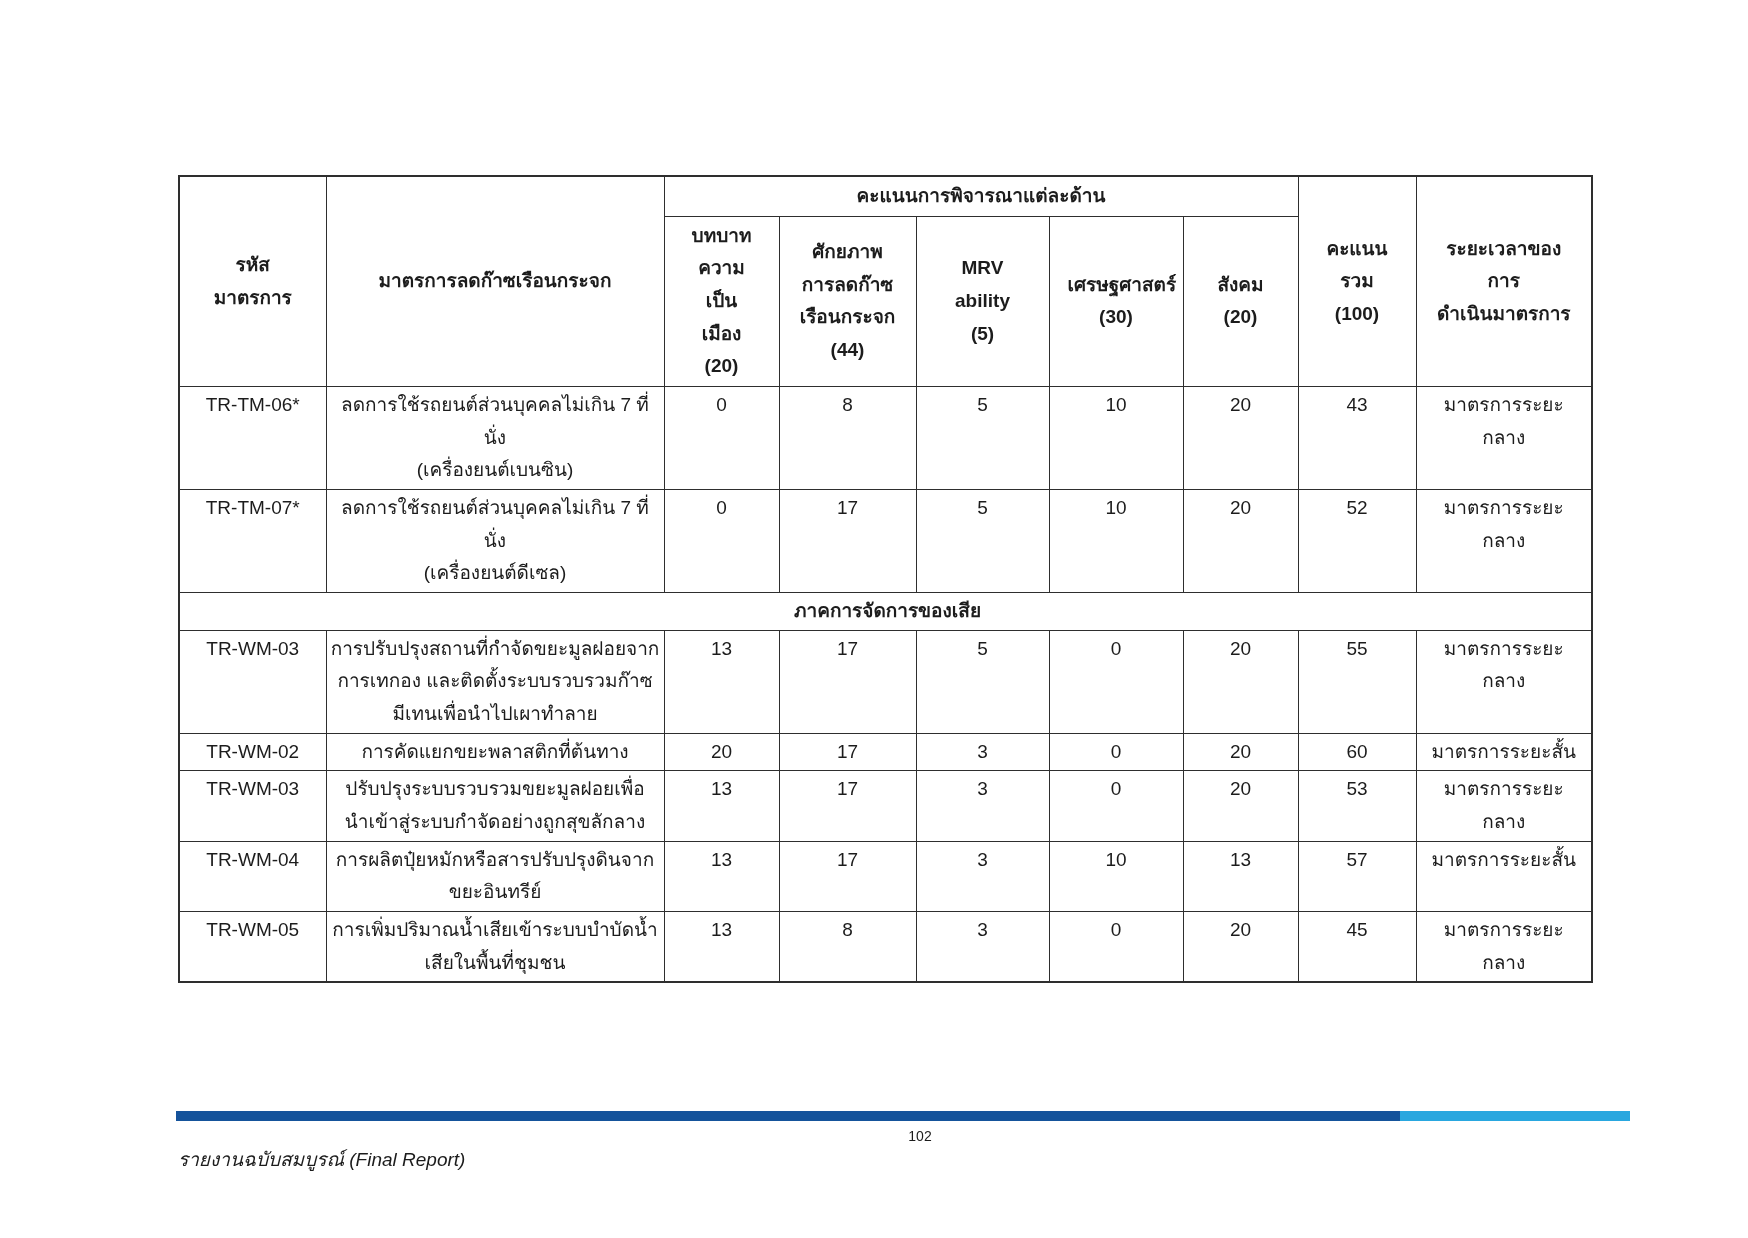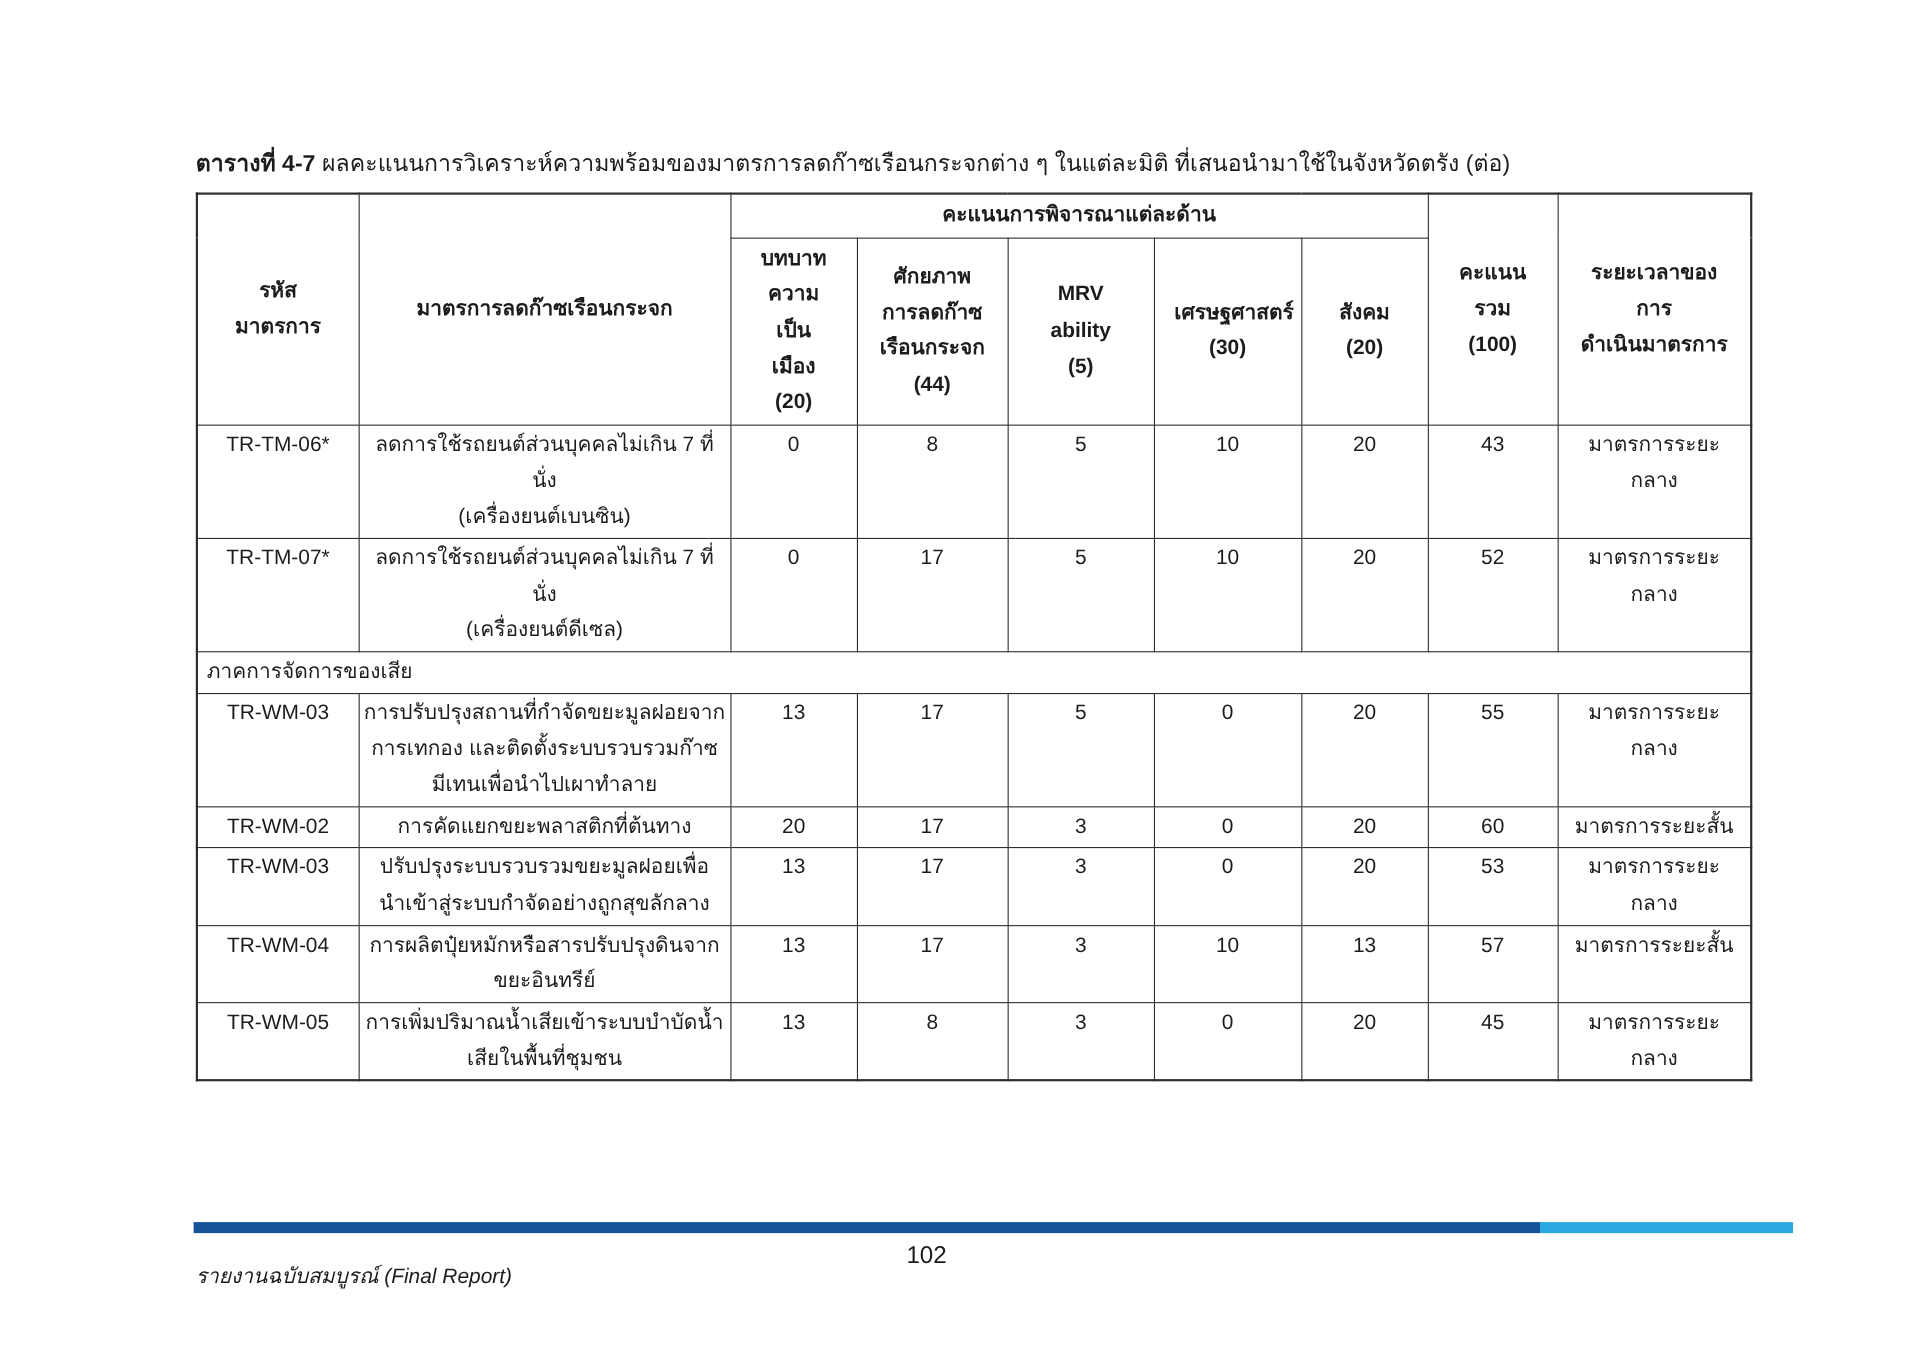--- a/index.html
+++ b/index.html
@@ -12,36 +12,33 @@
   table.measures{position:absolute;left:178px;top:175px;width:1413px;border-collapse:collapse;table-layout:fixed;border:2px solid #2e2e2e;}
   table.measures th, table.measures td{border:1px solid #2e2e2e;white-space:pre-line;overflow:hidden;}
   table.measures th{font-weight:bold;font-size:19px;line-height:1.72;text-align:center;vertical-align:middle;padding:3px 18px;}
   tr.hrowA th{height:30px;}
   tr.hrowB th{height:132px;}
   table.measures td{font-size:19px;line-height:1.72;text-align:center;vertical-align:top;padding:2px 4px;}
   td.measure{text-align:left;padding-left:10px;padding-right:6px;margin-top:12px;}
   tr.r1 td{height:30px;}
   tr.r2 td{height:64px;}
   tr.r3 td{height:98px;}
-  tr.section-row td{height:30px;text-align:left;font-weight:normal;padding-left:8px;vertical-align:middle;}
+  tr.section-row td{height:30px;text-align:center;font-weight:bold;padding-left:8px;vertical-align:middle;}
 
   .footer-bar{position:absolute;left:176px;top:1111px;width:1454px;height:10px;display:flex;}
   .footer-bar .seg-dark{width:84.2%;height:100%;}
   .footer-bar .seg-light{flex:1;height:100%;}
   .footer-label{position:absolute;left:178px;top:1144px;font-size:19px;font-style:italic;}
-  .page-number{position:absolute;left:824px;top:1128px;width:120px;text-align:left;font-size:22px;}
+  .page-number{position:absolute;left:860px;top:1128px;width:120px;text-align:center;font-size:14px;}
 </style>
 </head>
 <body>
 
 <div class="page">
 
-  <div class="caption">
-    <span class="cap-label">ตารางที่ 4-7</span><span>ผลคะแนนการวิเคราะห์ความพร้อมของมาตรการลดก๊าซเรือนกระจกต่าง ๆ ในแต่ละมิติ ที่เสนอนำมาใช้ในจังหวัดตรัง (ต่อ)</span>
-  </div>
 
   <table class="measures">
     <colgroup>
       <col style="width:147px">
         <col style="width:338px">
         <col style="width:115px">
       <col style="width:137px">
         <col style="width:133px">
         <col style="width:134px">
       <col style="width:115px">

